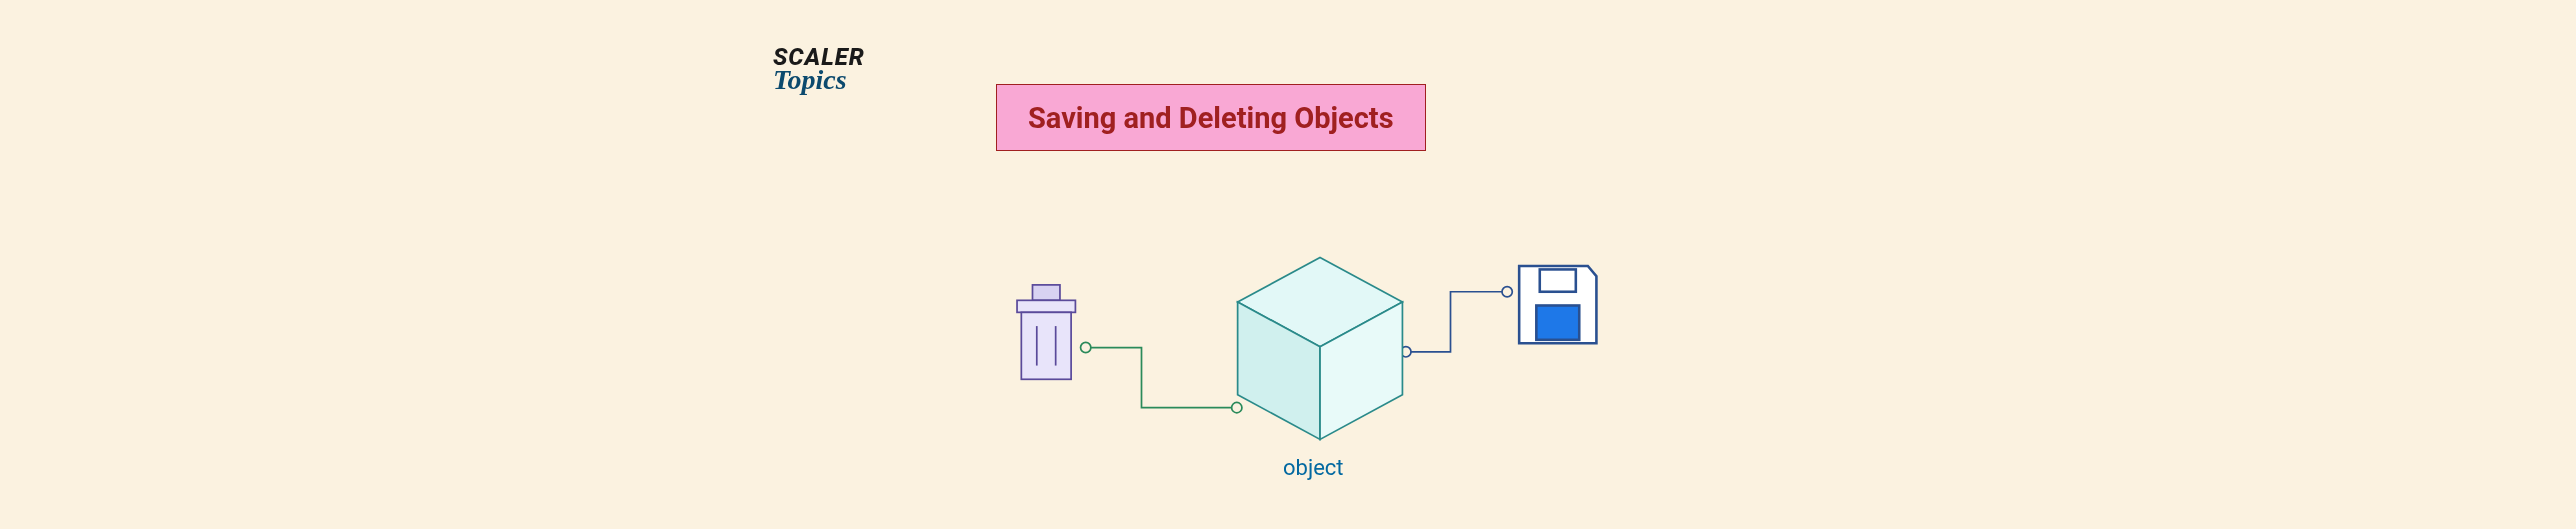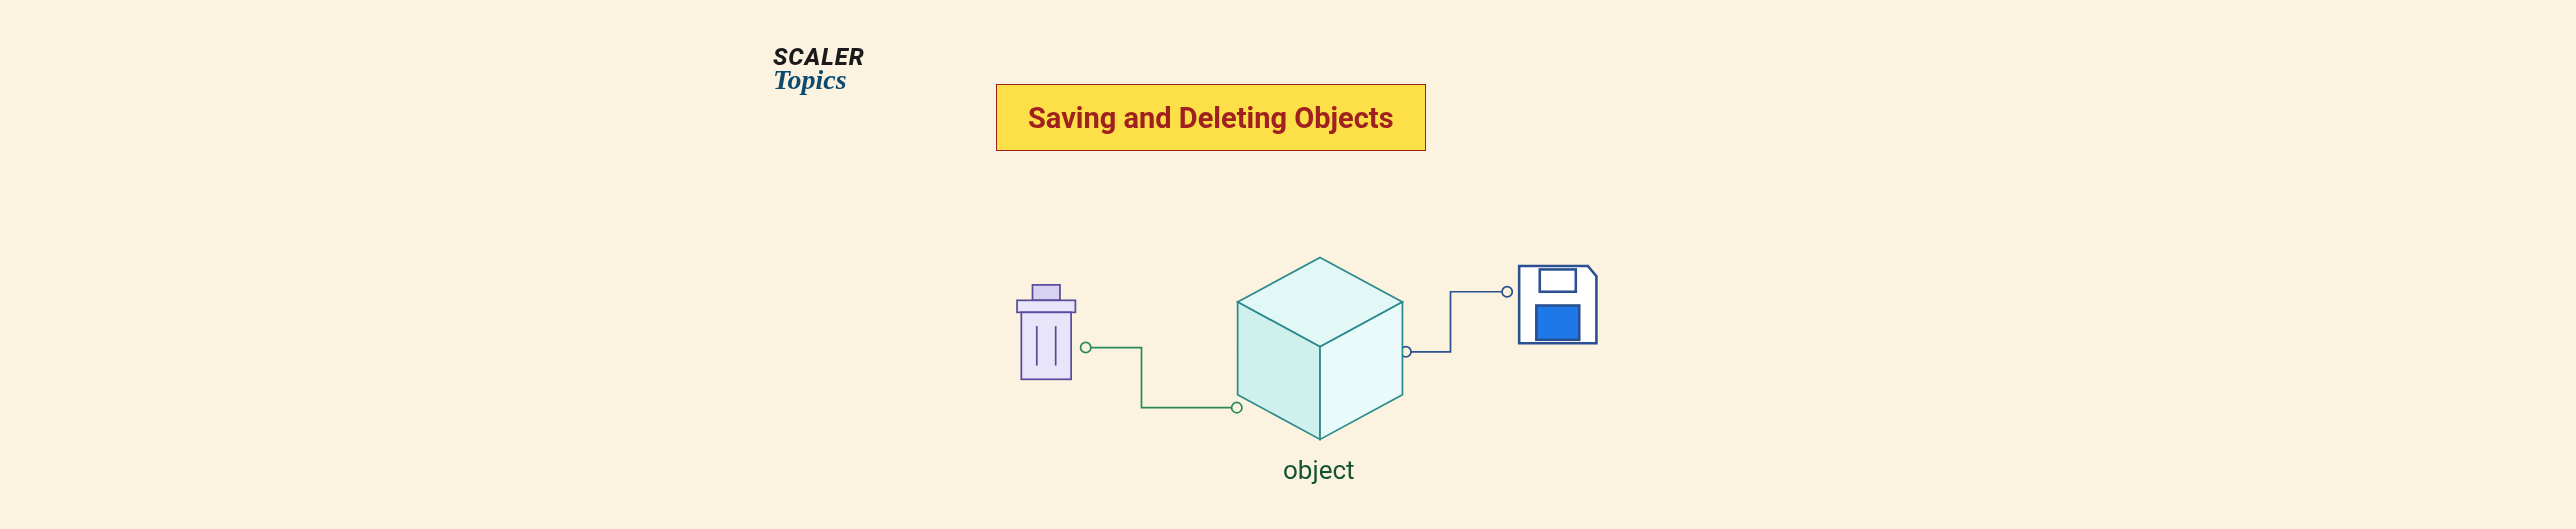--- a/index.html
+++ b/index.html
@@ -65,21 +65,21 @@
   text-decoration: underline;
   text-decoration-color: #aaa;
 }
 .rest-fw {
   font-size: 10.3px;
   color: #666;
   align-self: flex-end;
   margin-right: 6.9px;
 }
 .title-box {
-  background: #fde047;
+  background: #f9a8d4;
   border: 1.7px solid #a02020;
   padding: 15.5px 31px;
   display: flex;
   align-items: center;
 }
 .title-text {
   color: #a02020;
   font-size: 29px;
   font-weight: 700;
 }
@@ -91,22 +91,22 @@
   height: 258px;
 }
 .diagram svg {
   position: absolute;
   left: 0; top: 0;
 }
 .obj-label {
   position: absolute;
   left: 296px;
   top: 215px;
-  font-size: 26px;
-  color: #14532d;
+  font-size: 22px;
+  color: #0369a1;
 }
 </style>
 </head>
 <body>
 
 <div class="logo">
   <div class="logo-scaler">SCALER</div>
   <div class="logo-topics">Topics</div>
 </div>
 

